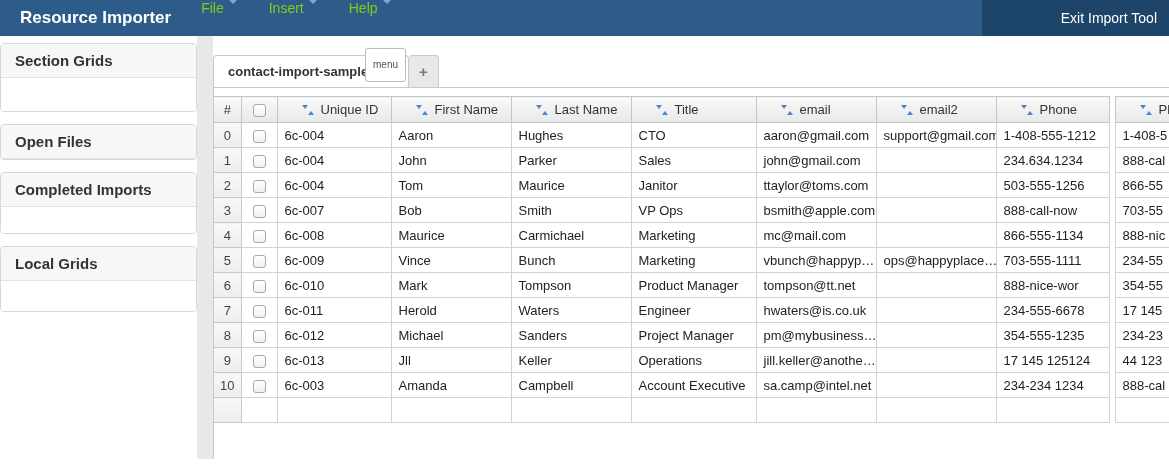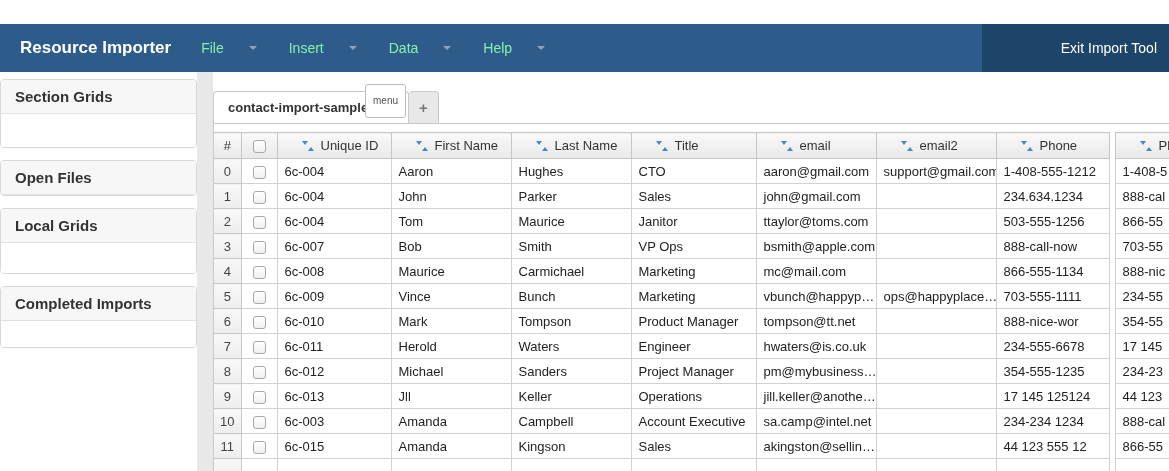--- a/index.html
+++ b/index.html
@@ -5,44 +5,42 @@
   * { box-sizing: border-box; margin: 0; padding: 0; }
   html, body { width: 1169px; height: 471px; overflow: hidden; }
   body {
     font-family: "Liberation Sans", sans-serif;
     background: #ffffff;
     color: #333;
   }
 
   
   .navbar {
-    height: 48px;
+    height: 36px;
     background: var(--navbar-bg, #2d5c8a);
     display: flex;
     align-items: stretch;
-    margin-top: 24px;
   }
   .brand {
     color: #fff;
     font-size: 17px;
     font-weight: bold;
     display: flex;
     align-items: center;
     padding: 0 14px 0 20px;
     white-space: nowrap;
   }
   .nav-menus { display: flex; align-items: stretch; }
   .nav-item {
     display: flex;
-    align-items: center;
+    align-items: flex-start;
     padding: 0 16px;
-    color: #86efac;
+    color: #84cc16;
     font-size: 14px;
     cursor: pointer;
-    gap: 20px;
   }
   .nav-item .caret {
     display: inline-block;
     width: 0; height: 0;
     margin-left: 5px;
     border-left: 4px solid transparent;
     border-right: 4px solid transparent;
     border-top: 4px solid rgba(255,255,255,0.45);
   }
   .nav-exit {
@@ -257,50 +255,46 @@
   <div class="nav-menus">
     <div class="nav-item">
       <span>File</span>
       <i class="caret"></i>
     </div>
     <div class="nav-item">
       <span>Insert</span>
       <i class="caret"></i>
     </div>
     <div class="nav-item">
-      <span>Data</span>
-      <i class="caret"></i>
-    </div>
-    <div class="nav-item">
       <span>Help</span>
       <i class="caret"></i>
     </div>
   </div>
   <div class="nav-exit">
     <span>Exit Import Tool</span>
   </div>
 </div>
 
 <div class="main">
 
   <div class="sidebar">
     <div class="panel">
       <div class="panel-head">Section Grids</div>
       <div class="panel-body sg"></div>
     </div>
     <div class="panel">
       <div class="panel-head">Open Files</div>
     </div>
     <div class="panel">
+      <div class="panel-head">Completed Imports</div>
+      <div class="panel-body ci"></div>
+    </div>
+    <div class="panel">
       <div class="panel-head">Local Grids</div>
       <div class="panel-body lg"></div>
-    </div>
-    <div class="panel">
-      <div class="panel-head">Completed Imports</div>
-      <div class="panel-body ci"></div>
     </div>
   </div>
 
   <div class="gutter"></div>
 
   <div class="content">
 
     <div class="tabbar">
       <div class="tab-active">
         <span class="tab-label">contact-import-sample_v...</span>
@@ -481,33 +475,20 @@
               <td class="cell">Amanda</td>
               <td class="cell">Campbell</td>
               <td class="cell">Account Executive</td>
               <td class="cell">sa.camp@intel.net</td>
               <td class="cell"></td>
               <td class="cell">234-234 1234</td>
               <td class="spacer-col"></td>
               <td class="cell">888-cal</td>
             </tr>
             <tr>
-              <td class="rownum">11</td>
-              <td class="cb-cell"><span class="checkbox"></span></td>
-              <td class="cell">6c-015</td>
-              <td class="cell">Amanda</td>
-              <td class="cell">Kingson</td>
-              <td class="cell">Sales</td>
-              <td class="cell">akingston@sellin…</td>
-              <td class="cell"></td>
-              <td class="cell">44 123 555 12</td>
-              <td class="spacer-col"></td>
-              <td class="cell">866-55</td>
-            </tr>
-            <tr>
               <td class="rownum"></td>
               <td class="cb-cell"></td>
               <td class="cell"></td>
               <td class="cell"></td>
               <td class="cell"></td>
               <td class="cell"></td>
               <td class="cell"></td>
               <td class="cell"></td>
               <td class="cell"></td>
               <td class="spacer-col"></td>

